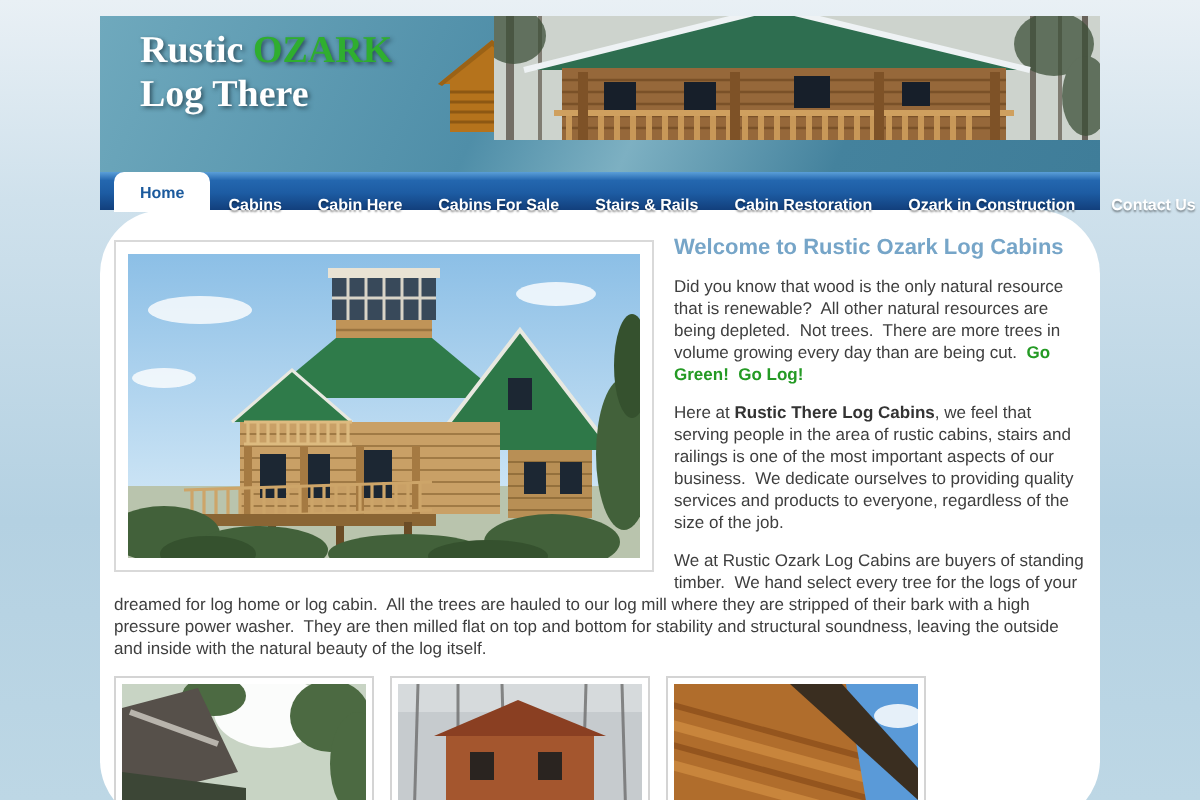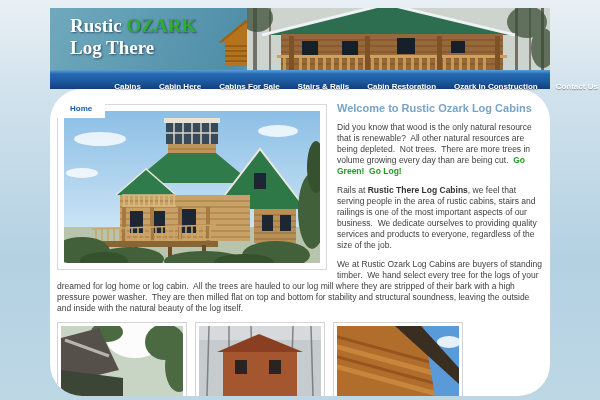--- a/index.html
+++ b/index.html
@@ -6,21 +6,21 @@
   html,body { margin:0; padding:0; }
   body {
     width:600px; height:400px; overflow:hidden;
     background: linear-gradient(180deg, #e9f0f5 0%, #cfe1ec 25%, #b4d1e2 65%, #bdd7e5 100%);
     font-family: "Liberation Sans", sans-serif;
   }
   .page { width:500px; margin:0 auto; padding-top:8px; }
 
   
   .banner {
-    position:relative; height:62px;
+    position:relative; height:78px;
     background: linear-gradient(115deg, #6fa9bd 0%, #4f8ea8 40%, #7db0c2 55%, #44829d 75%, #3f7d99 100%);
     overflow:hidden;
   }
   .logo-text {
     position:absolute; left:20px; top:7px;
     font-family:"Liberation Serif", serif; font-weight:bold;
     font-size:19px; line-height:22px; color:#ffffff;
     text-shadow: 1px 1px 2px rgba(20,40,50,.65);
     white-space:nowrap;
   }
@@ -33,21 +33,21 @@
     height:19px; display:flex; align-items:stretch; padding-left:7px;
     background: linear-gradient(180deg, #5b9fd8 0%, #2467af 22%, #1d5ca3 55%, #123f7c 100%);
   }
   .nav-item {
     display:flex; align-items:center; padding:16px 9px;
     color:#ffffff; font-size:8px; font-weight:bold; cursor:pointer; white-space:nowrap;
     text-shadow: 0 1px 1px rgba(0,0,0,.4);
   }
   .nav-item.active {
     background:#ffffff; color:#1b5a9d; border-radius:5px 5px 0 0;
-    padding:10px 13px; text-shadow:none;margin-top:28px;
+    padding:10px 13px; text-shadow:none;
   }
 
   
   .main { background:#ffffff; height:307px; padding:13px 7px 0 7px; overflow:hidden;border-radius:32px; }
   .photo-frame {
     float:left; background:#ffffff; border:1px solid #d9d9d9; padding:6px;
     margin:2px 10px 6px 0;
   }
   .photo-frame svg { display:block; }
   h2.welcome { margin:0 0 8px 0; font-size:11px; color:#76a5c8; }
@@ -318,21 +318,21 @@
           <ellipse cx="180" cy="151" rx="30" ry="8"></ellipse>
           <ellipse cx="252" cy="56" rx="9" ry="26"></ellipse>
         </g>
       </svg>
     </div>
 
     <h2 class="welcome">Welcome to Rustic Ozark Log Cabins</h2>
 
     <p><span>Did you know that wood is the only natural resource that is renewable?&nbsp; All other natural resources are being depleted.&nbsp; Not trees.&nbsp; There are more trees in volume growing every day than are being cut.&nbsp; </span><span class="green">Go Green!&nbsp; Go Log!</span></p>
 
-    <p><span>Rails at </span><b class="brand">Rustic There Log Cabins</b><span>, we feel that serving people in the area of rustic cabins, stairs and railings is one of the most important aspects of our business.&nbsp; We dedicate ourselves to providing quality services and products to everyone, regardless of the size of the job.</span></p>
+    <p><span>Here at </span><b class="brand">Rustic There Log Cabins</b><span>, we feel that serving people in the area of rustic cabins, stairs and railings is one of the most important aspects of our business.&nbsp; We dedicate ourselves to providing quality services and products to everyone, regardless of the size of the job.</span></p>
 
     <p>We at Rustic Ozark Log Cabins are buyers of standing timber.&nbsp; We hand select every tree for the logs of your dreamed for log home or log cabin.&nbsp; All the trees are hauled to our log mill where they are stripped of their bark with a high pressure power washer.&nbsp; They are then milled flat on top and bottom for stability and structural soundness, leaving the outside and inside with the natural beauty of the log itself.</p>
 
 
 
     <div class="thumbs">
       <div class="thumb">
         <svg width="122" height="70" viewBox="0 0 122 70">
           <rect width="122" height="70" fill="#c8d4c4"></rect>
           <ellipse cx="74" cy="14" rx="28" ry="18" fill="#ffffff" opacity="0.92"></ellipse>

